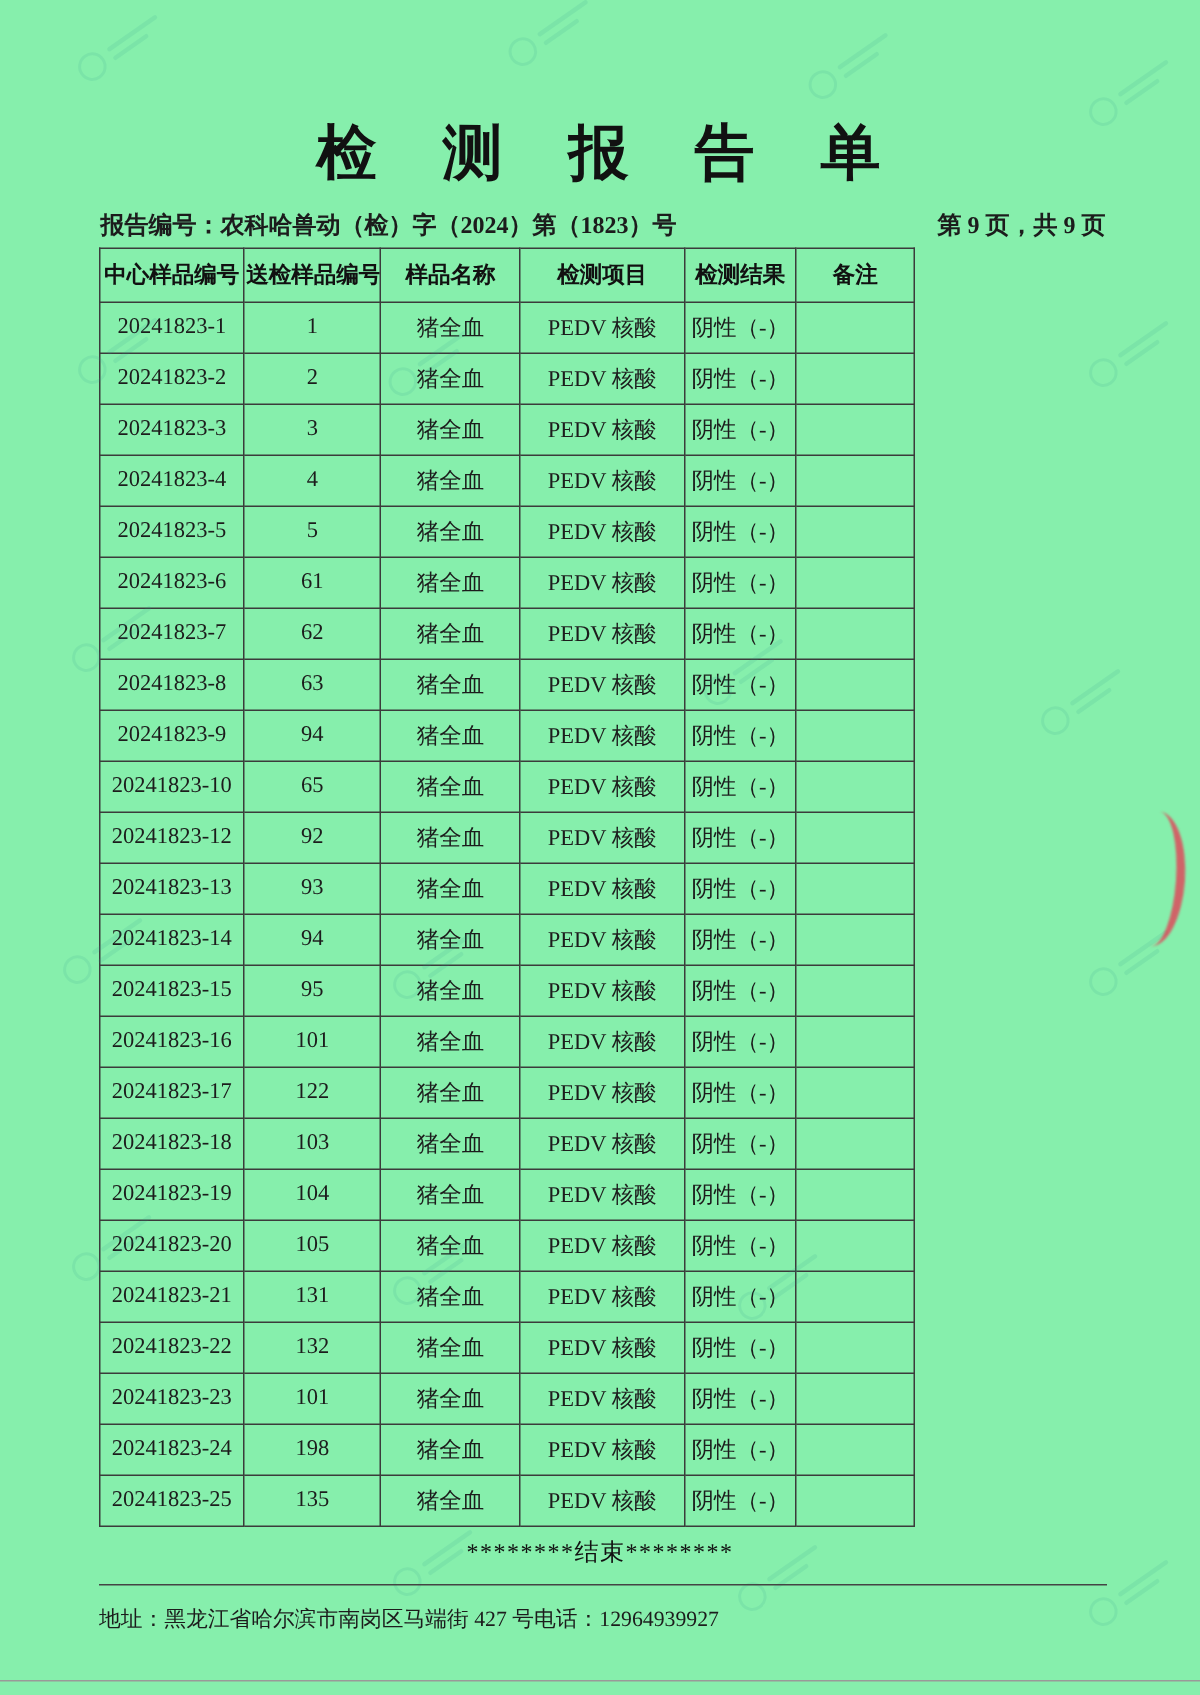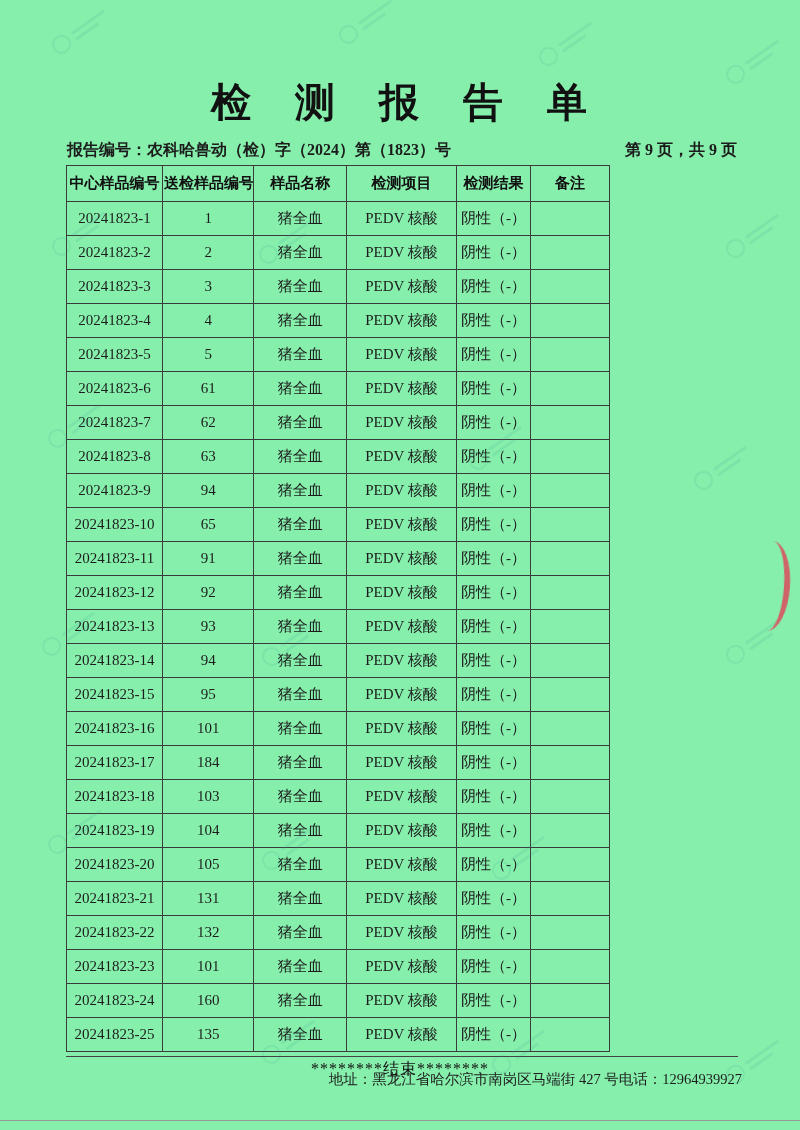--- a/index.html
+++ b/index.html
@@ -127,21 +127,21 @@
     right: 62px;
     top: 1056px;
     border-top: 1.5px solid #444;
   }
   .footer-row {
     position: absolute;
     left: 66px;
     right: 58px;
     top: 1070px;
     display: flex;
-    justify-content: flex-end;
+    justify-content: flex-start;
     font-size: 14.5px;
     color: #1c1c1c;
   }
   .bottom-edge {
     position: absolute;
     left: 0;
     right: 0;
     top: 1120px;
     border-top: 1px solid #9a9a98;
   }
@@ -331,28 +331,20 @@
         </tr>
         <tr>
           <td>20241823-10</td>
           <td>65</td>
           <td>猪全血</td>
           <td>PEDV 核酸</td>
           <td>阴性（-）</td>
           <td></td>
         </tr>
         <tr>
-          <td>20241823-11</td>
-          <td>91</td>
-          <td>猪全血</td>
-          <td>PEDV 核酸</td>
-          <td>阴性（-）</td>
-          <td></td>
-        </tr>
-        <tr>
           <td>20241823-12</td>
           <td>92</td>
           <td>猪全血</td>
           <td>PEDV 核酸</td>
           <td>阴性（-）</td>
           <td></td>
         </tr>
         <tr>
           <td>20241823-13</td>
           <td>93</td>
@@ -380,21 +372,21 @@
         <tr>
           <td>20241823-16</td>
           <td>101</td>
           <td>猪全血</td>
           <td>PEDV 核酸</td>
           <td>阴性（-）</td>
           <td></td>
         </tr>
         <tr>
           <td>20241823-17</td>
-          <td>184</td>
+          <td>122</td>
           <td>猪全血</td>
           <td>PEDV 核酸</td>
           <td>阴性（-）</td>
           <td></td>
         </tr>
         <tr>
           <td>20241823-18</td>
           <td>103</td>
           <td>猪全血</td>
           <td>PEDV 核酸</td>
@@ -436,21 +428,21 @@
         <tr>
           <td>20241823-23</td>
           <td>101</td>
           <td>猪全血</td>
           <td>PEDV 核酸</td>
           <td>阴性（-）</td>
           <td></td>
         </tr>
         <tr>
           <td>20241823-24</td>
-          <td>160</td>
+          <td>198</td>
           <td>猪全血</td>
           <td>PEDV 核酸</td>
           <td>阴性（-）</td>
           <td></td>
         </tr>
         <tr>
           <td>20241823-25</td>
           <td>135</td>
           <td>猪全血</td>
           <td>PEDV 核酸</td>

